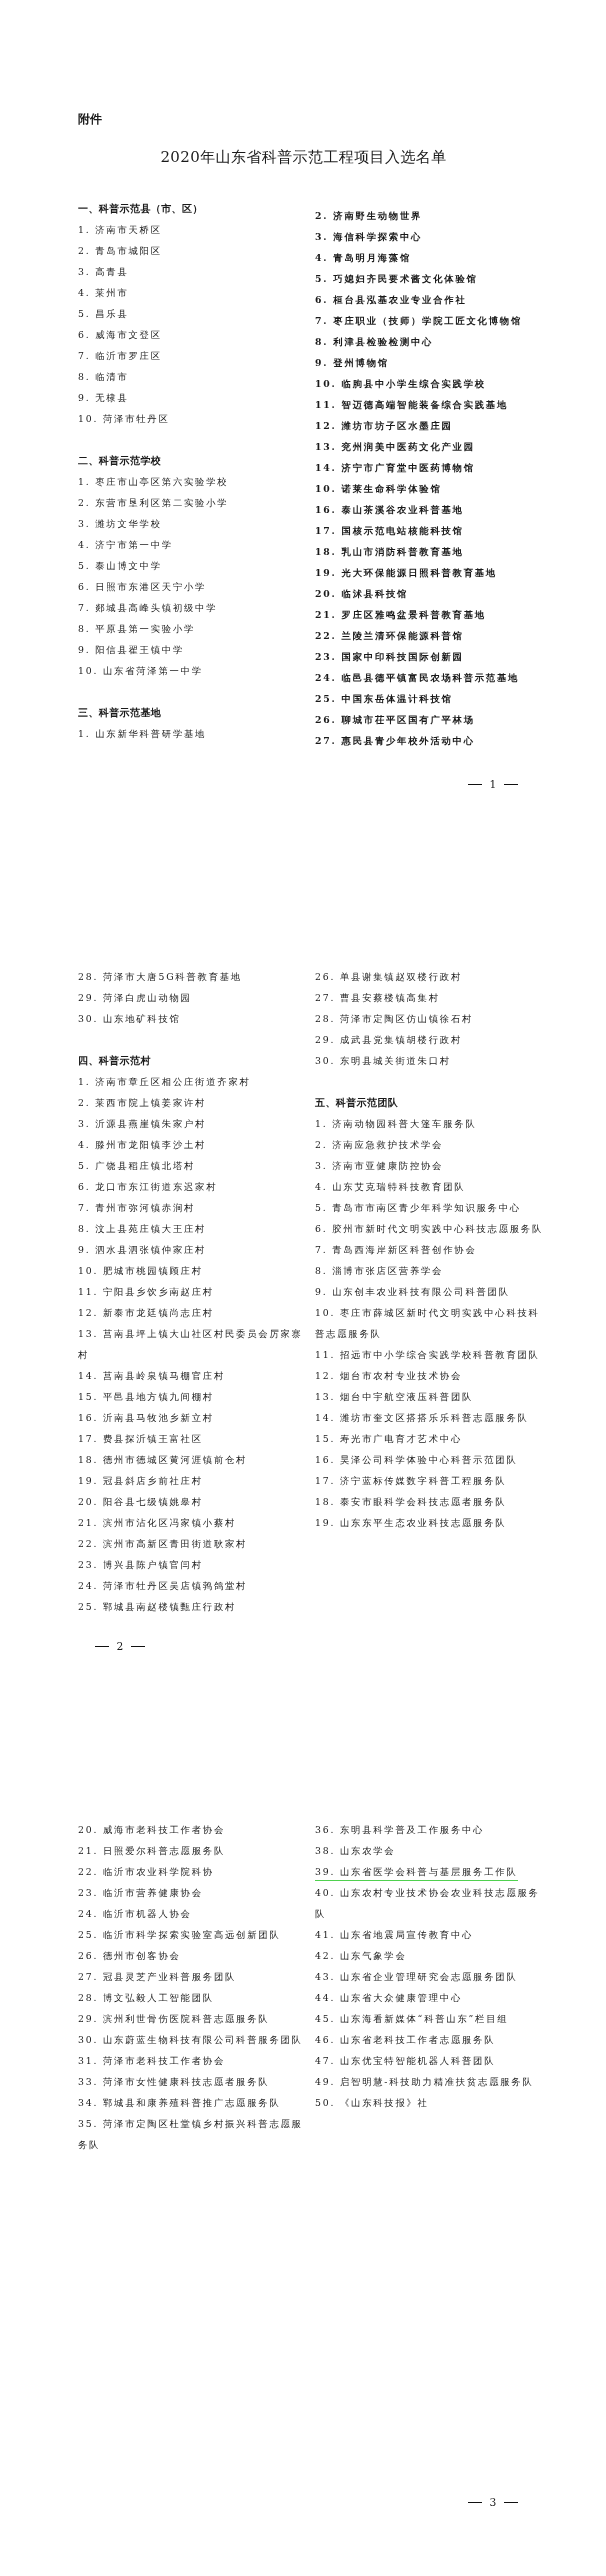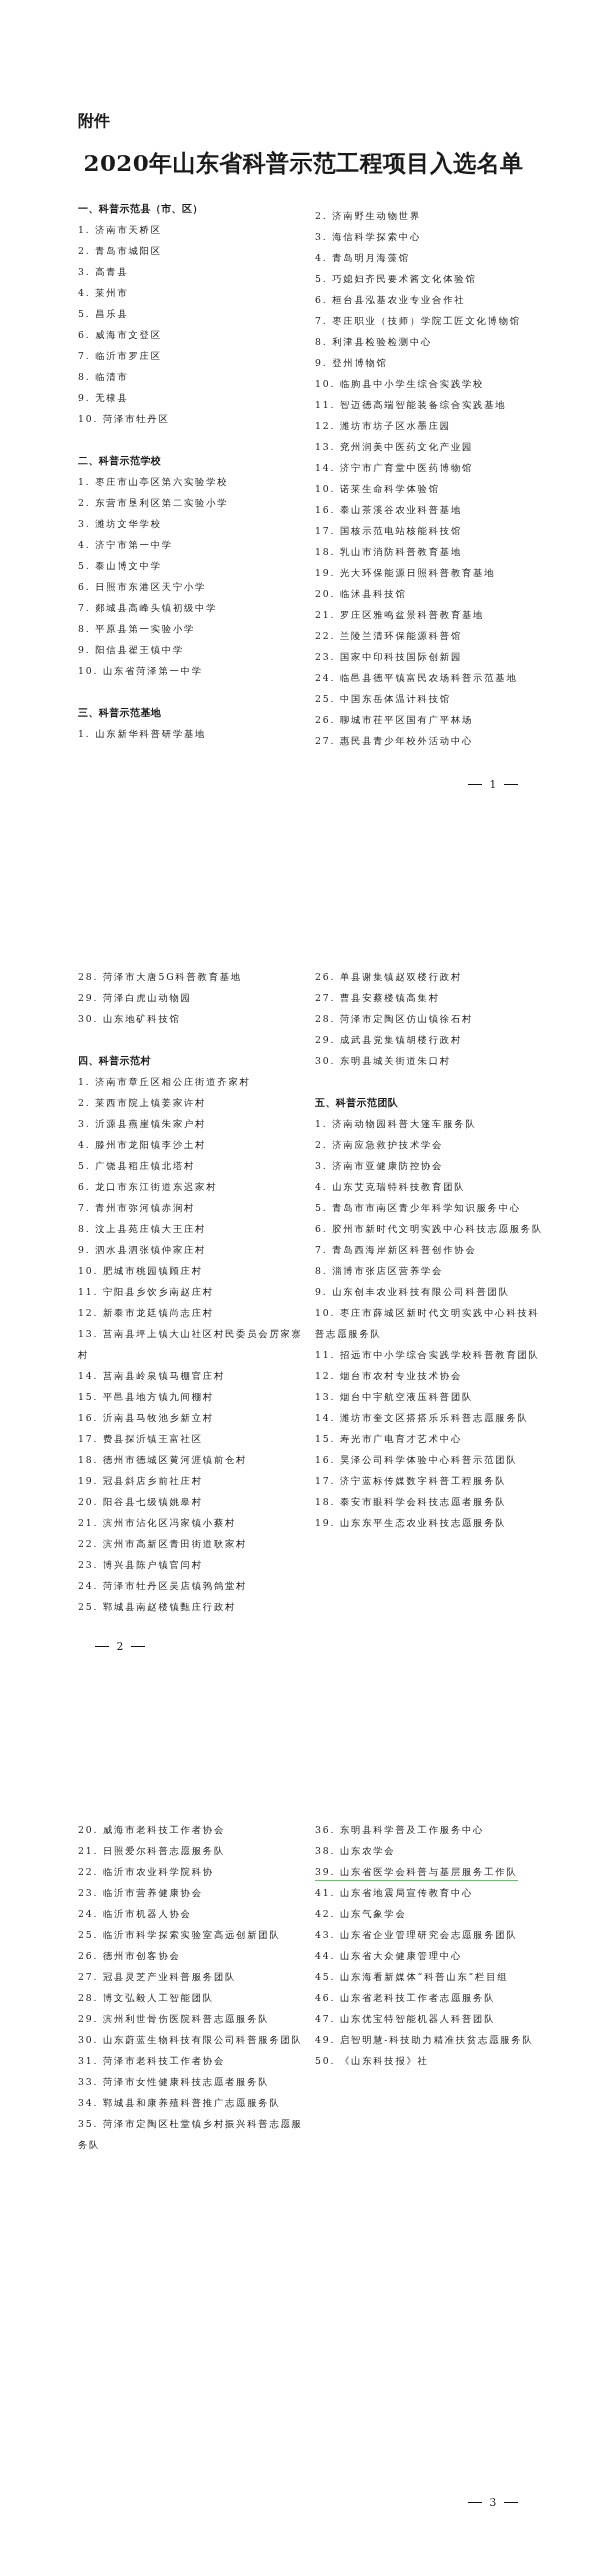--- a/index.html
+++ b/index.html
@@ -1,22 +1,22 @@
 <!DOCTYPE html>
 <html style="font-size:12.2px"><head>
   <meta charset="utf-8">
   <style>
     html, body { margin: 0; padding: 0; background: #ffffff; }
     body { width: 607px; height: 2576px; position: relative; overflow: hidden;
            font-family: "DejaVu Serif", "Liberation Serif", serif; color: #1a1a1a; }
     .page { position: absolute; left: 0; width: 607px; }
-    .attach { position: absolute; left: 78px; top: 111px; font-size: 16px; font-weight: bold;
+    .attach { position: absolute; left: 78px; top: 111px; font-size: 12px; font-weight: bold;
               font-family: "DejaVu Sans", sans-serif; }
     .title { position: absolute; left: 0; width: 607px; top: 148px; text-align: center;
-             font-size: 23px; font-weight: bold; letter-spacing: 0.4px; }
+             font-size: 15px; font-weight: normal; letter-spacing: 0.4px; }
     .col { position: absolute; width: 230px; }
     .item { font-size: 9.3px; line-height: 21px; letter-spacing: 1.8px; white-space: nowrap; }
     .item.wrap { white-space: normal; }
     .heading { font-size: 10px; line-height: 21px; font-weight: bold; letter-spacing: 0.4px;
                font-family: "DejaVu Sans", sans-serif; }
     .gap { height: 21px; }
     .pagenum { position: absolute; font-size: 10.7px; display: flex; align-items: center; gap: 7.7px; }
     .pagenum .dash { display: inline-block; width: 13.8px; height: 1.5px; background: #111; }
     .underline-green { border-bottom: 1.1px solid #4fd14f; display: inline-block; line-height: 17px; }
   </style>
@@ -47,21 +47,21 @@
       <div class="item">5. 泰山博文中学</div>
       <div class="item">6. 日照市东港区天宁小学</div>
       <div class="item">7. 郯城县高峰头镇初级中学</div>
       <div class="item">8. 平原县第一实验小学</div>
       <div class="item">9. 阳信县翟王镇中学</div>
       <div class="item">10. 山东省菏泽第一中学</div>
       <div class="gap"></div>
       <div class="heading">三、科普示范基地</div>
       <div class="item">1. 山东新华科普研学基地</div>
     </div>
-  <div class="col" id="p0r" style="left:315px;top:205px;width:245px;">
+  <div class="col" id="p0r" style="left:315px;top:205px;width:245px;font-weight:bold;">
       <div class="item">2. 济南野生动物世界</div>
       <div class="item">3. 海信科学探索中心</div>
       <div class="item">4. 青岛明月海藻馆</div>
       <div class="item">5. 巧媳妇齐民要术酱文化体验馆</div>
       <div class="item">6. 桓台县泓基农业专业合作社</div>
       <div class="item">7. 枣庄职业（技师）学院工匠文化博物馆</div>
       <div class="item">8. 利津县检验检测中心</div>
       <div class="item">9. 登州博物馆</div>
       <div class="item">10. 临朐县中小学生综合实践学校</div>
       <div class="item">11. 智迈德高端智能装备综合实践基地</div>
@@ -172,20 +172,21 @@
       <div class="item wrap">30. 山东蔚蓝生物科技有限公司科普服务团队</div>
       <div class="item">31. 菏泽市老科技工作者协会</div>
       <div class="item">33. 菏泽市女性健康科技志愿者服务队</div>
       <div class="item">34. 郓城县和康养殖科普推广志愿服务队</div>
       <div class="item wrap">35. 菏泽市定陶区杜堂镇乡村振兴科普志愿服务队</div>
     </div>
   <div class="col" id="p2r" style="left:315px;top:97px;width:233px;">
       <div class="item">36. 东明县科学普及工作服务中心</div>
       <div class="item">38. 山东农学会</div>
       <div class="item"><span class="underline-green">39. 山东省医学会科普与基层服务工作队</span></div>
+      <div class="item wrap">40. 山东农村专业技术协会农业科技志愿服务队</div>
       <div class="item">41. 山东省地震局宣传教育中心</div>
       <div class="item">42. 山东气象学会</div>
       <div class="item">43. 山东省企业管理研究会志愿服务团队</div>
       <div class="item">44. 山东省大众健康管理中心</div>
       <div class="item">45. 山东海看新媒体“科普山东”栏目组</div>
       <div class="item">46. 山东省老科技工作者志愿服务队</div>
       <div class="item">47. 山东优宝特智能机器人科普团队</div>
       <div class="item wrap">49. 启智明慧-科技助力精准扶贫志愿服务队</div>
       <div class="item">50. 《山东科技报》社</div>
     </div>

